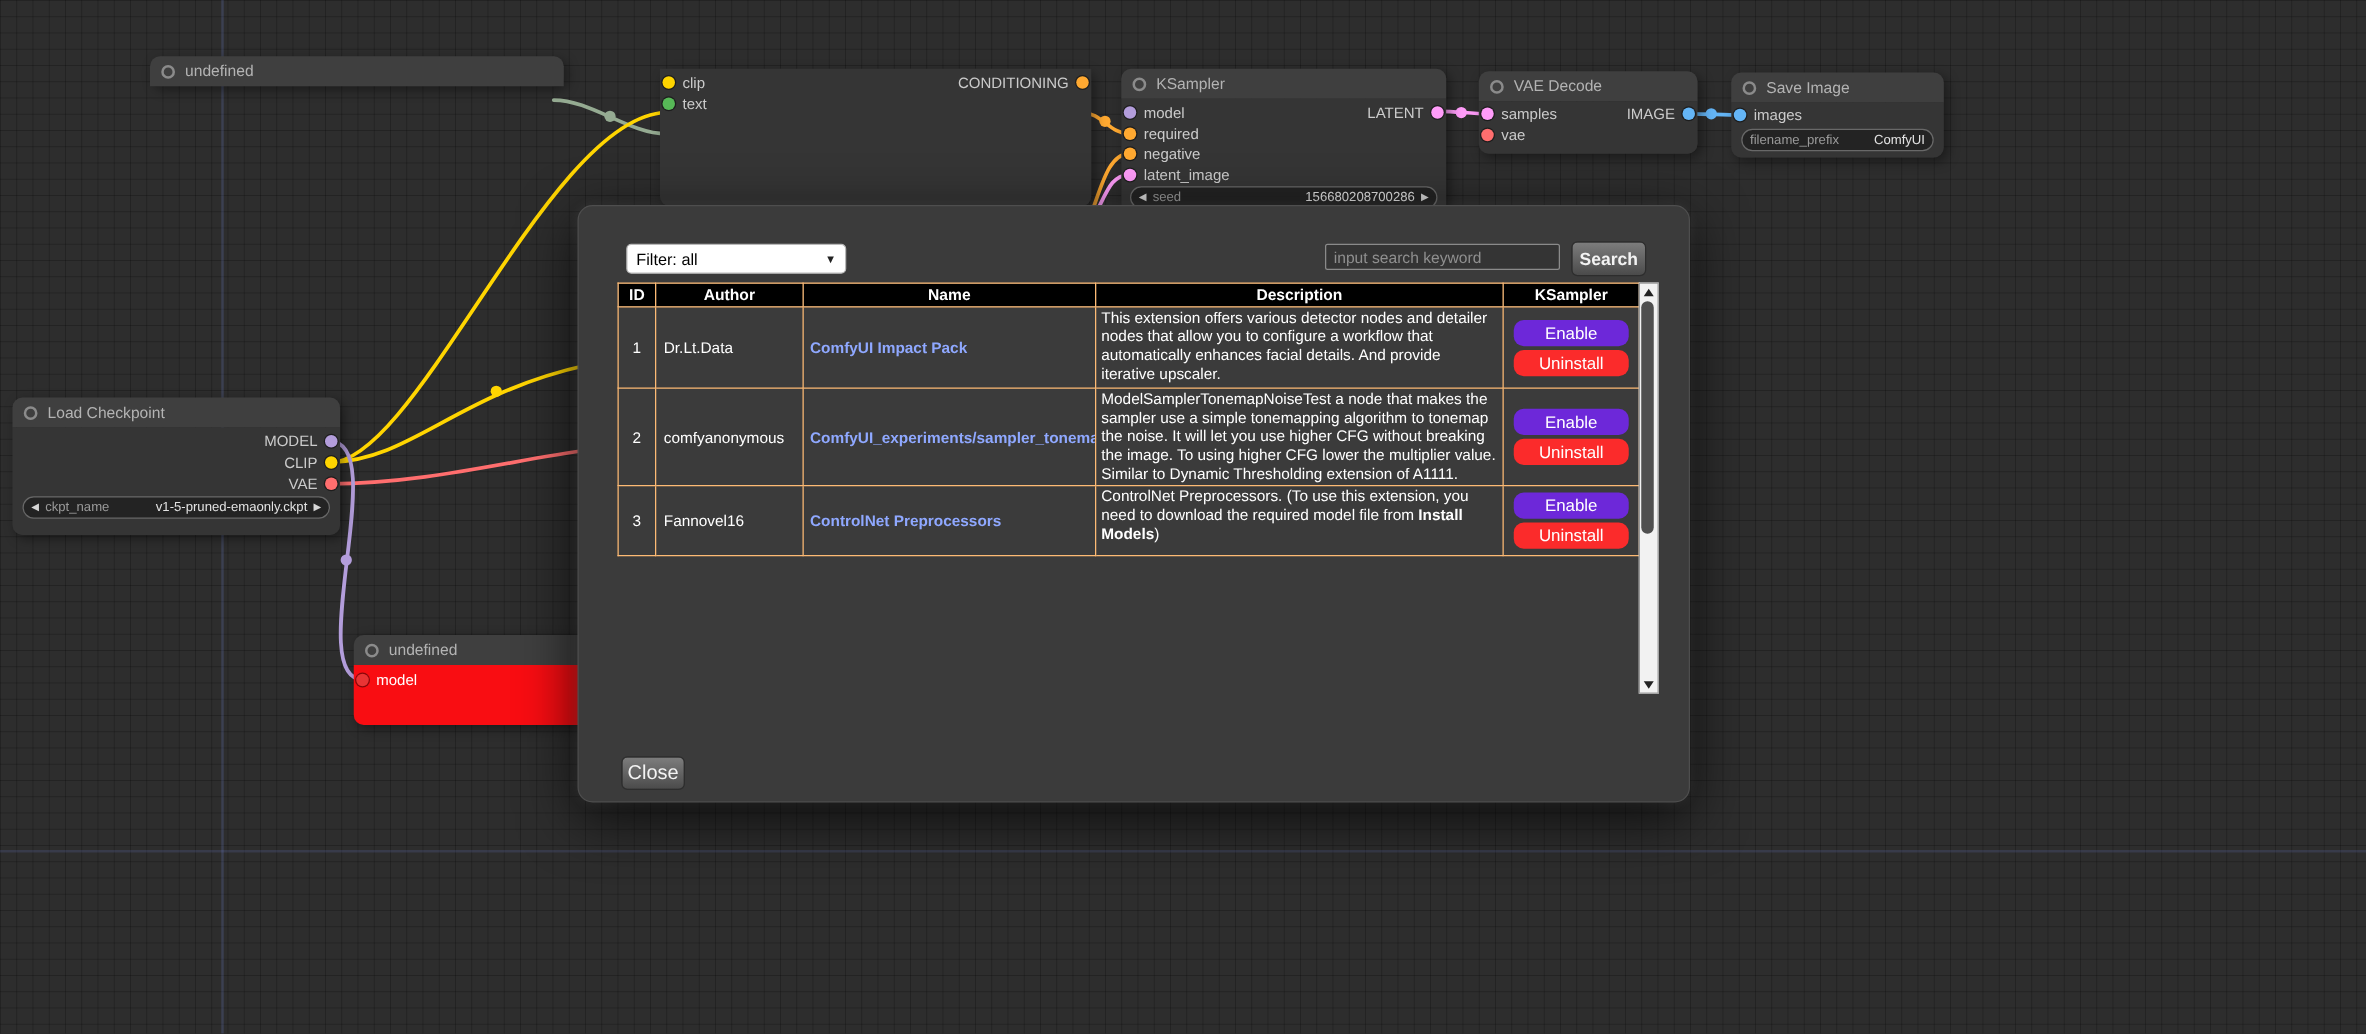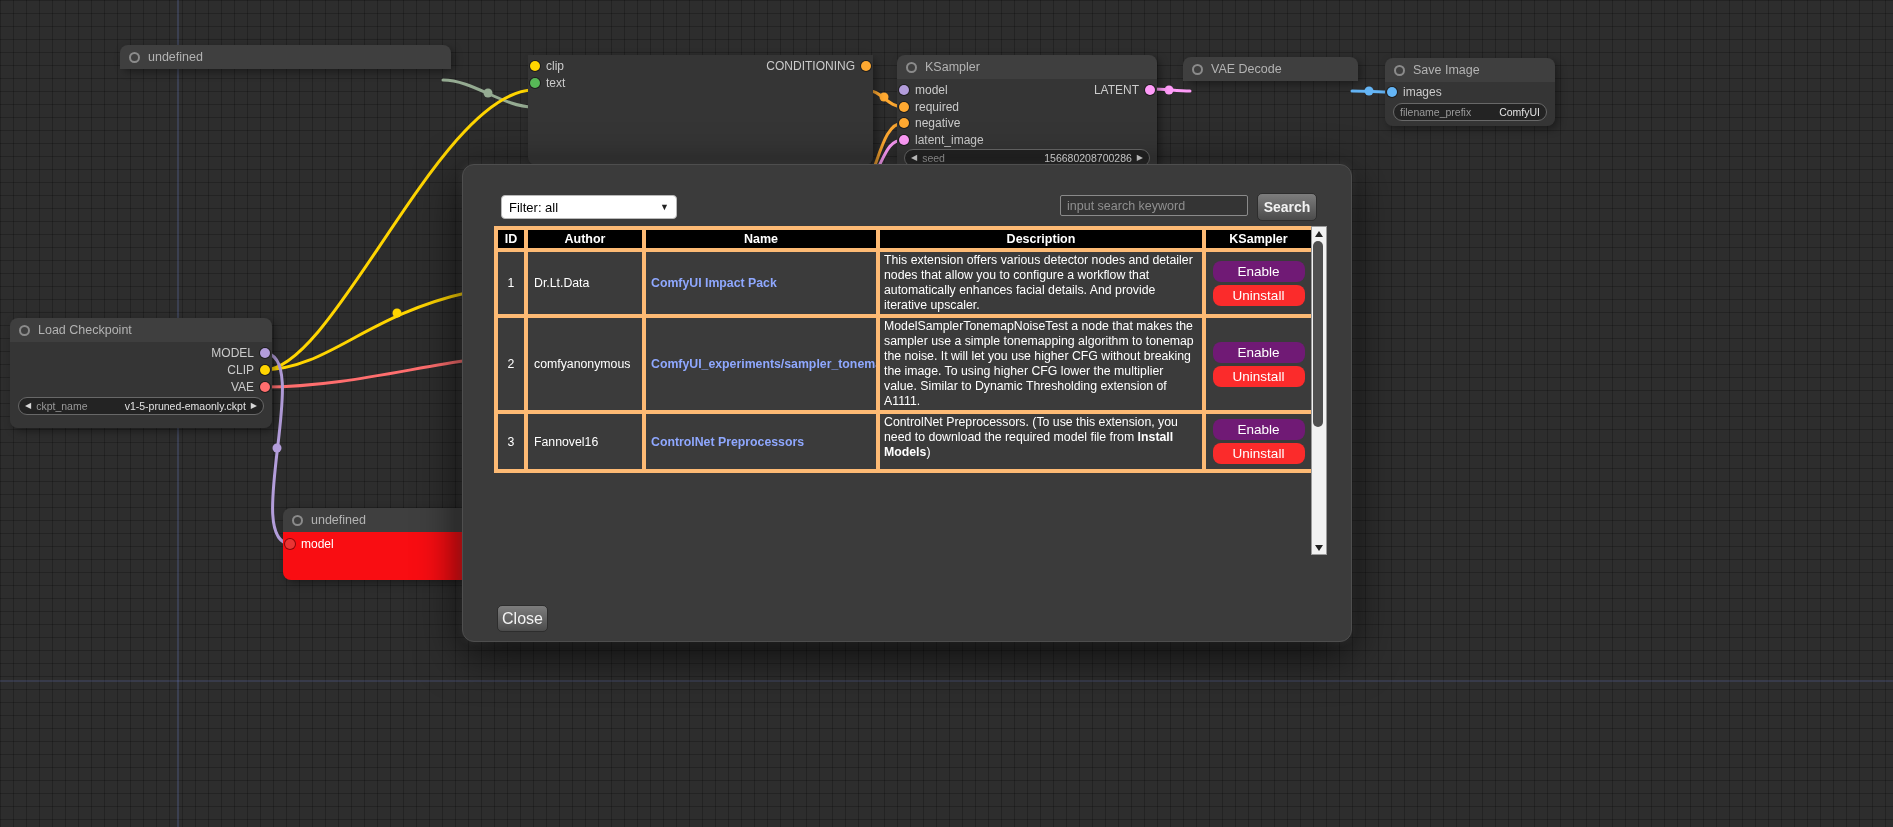--- a/index.html
+++ b/index.html
@@ -44,30 +44,30 @@
   .search-input{position:absolute;left:597px;top:30px;width:174px;height:19px;background:#343434;
     border:1px solid #8a8a8a;border-radius:2px;color:#cfcfcf;font-size:12.5px;padding:0 6px;outline:none;}
   .search-input::placeholder{color:#8f8f8f;}
   .gray-btn{background:linear-gradient(#7d7d7d,#4b4b4b);border:1px solid #2d2d2d;border-radius:5px;
     color:#f3f3f3;font-size:14px;display:flex;align-items:center;justify-content:center;cursor:pointer;}
   .search-btn{position:absolute;left:794px;top:28px;width:58px;height:26px;font-weight:bold;}
   .close-btn{position:absolute;left:34px;top:440px;width:49px;height:25px;font-size:16px;}
 
   table.ext{position:absolute;left:31px;top:61px;width:817px;border-collapse:collapse;table-layout:fixed;
     color:#fff;font-size:12.3px;}
-  table.ext th,table.ext td{border:4px solid #fdba74;overflow:hidden;}
+  table.ext th,table.ext td{border:1px solid #fdba74;overflow:hidden;}
   table.ext th{background:#000;color:#fff;font-weight:bold;height:18px;font-size:12.5px;text-align:center;padding:0;}
   td.c-id{text-align:center;}
   td.c-author{padding:0 6px;}
   td.c-name{padding:0 5px;font-weight:bold;color:#8fa8ff;cursor:pointer;}
   td.c-desc{padding:1px 4px;line-height:15px;vertical-align:top;}
   td.c-install{text-align:center;vertical-align:middle;padding:2px 0;}
   .btn-enable,.btn-uninstall{width:92px;height:21px;margin:3px auto;border-radius:8px;color:#fff;
     font-size:13.5px;line-height:21px;text-align:center;cursor:pointer;}
-  .btn-enable{background:#701a75;}
+  .btn-enable{background:#6d28d9;}
   .btn-uninstall{background:#fb2b2b;}
 
   .scrollbar{position:absolute;left:848px;top:61px;width:14px;height:327px;background:#f2f2f2;border:1px solid #9a9a9a;}
   .sb-arrow{position:absolute;left:0;width:100%;height:13px;display:flex;align-items:center;justify-content:center;}
   .sb-arrow.up{top:0;}
   .sb-arrow.down{bottom:0;}
   .tri-up{width:0;height:0;border-left:4px solid transparent;border-right:4px solid transparent;border-bottom:6px solid #222;}
   .tri-down{width:0;height:0;border-left:4px solid transparent;border-right:4px solid transparent;border-top:6px solid #222;}
   .sb-thumb{position:absolute;left:1px;top:14px;width:10px;height:186px;background:#4f4f4f;border-radius:5px;}
 </style>
@@ -154,20 +154,34 @@
         <span class="wvalue">156680208700286</span>
         <span class="warrow">▶</span>
       </div>
     </div>
   </div>
 
   <div class="node" style="left:1183px;top:57px;width:175px">
     <div class="node-header">
       <span class="collapse-dot"></span>
       <span>VAE Decode</span>
+    </div>
+    <div class="node-body" style="height:42px">
+      <div class="slot in" style="top:2px">
+        <span class="dot latent"></span>
+        <span>samples</span>
+      </div>
+      <div class="slot in" style="top:19px">
+        <span class="dot vae"></span>
+        <span>vae</span>
+      </div>
+      <div class="slot out" style="top:2px">
+        <span>IMAGE</span>
+        <span class="dot image"></span>
+      </div>
     </div>
   </div>
 
   <div class="node" style="left:1385px;top:58px;width:170px">
     <div class="node-header">
       <span class="collapse-dot"></span>
       <span>Save Image</span>
     </div>
     <div class="node-body" style="height:44px">
       <div class="slot in" style="top:2px">

